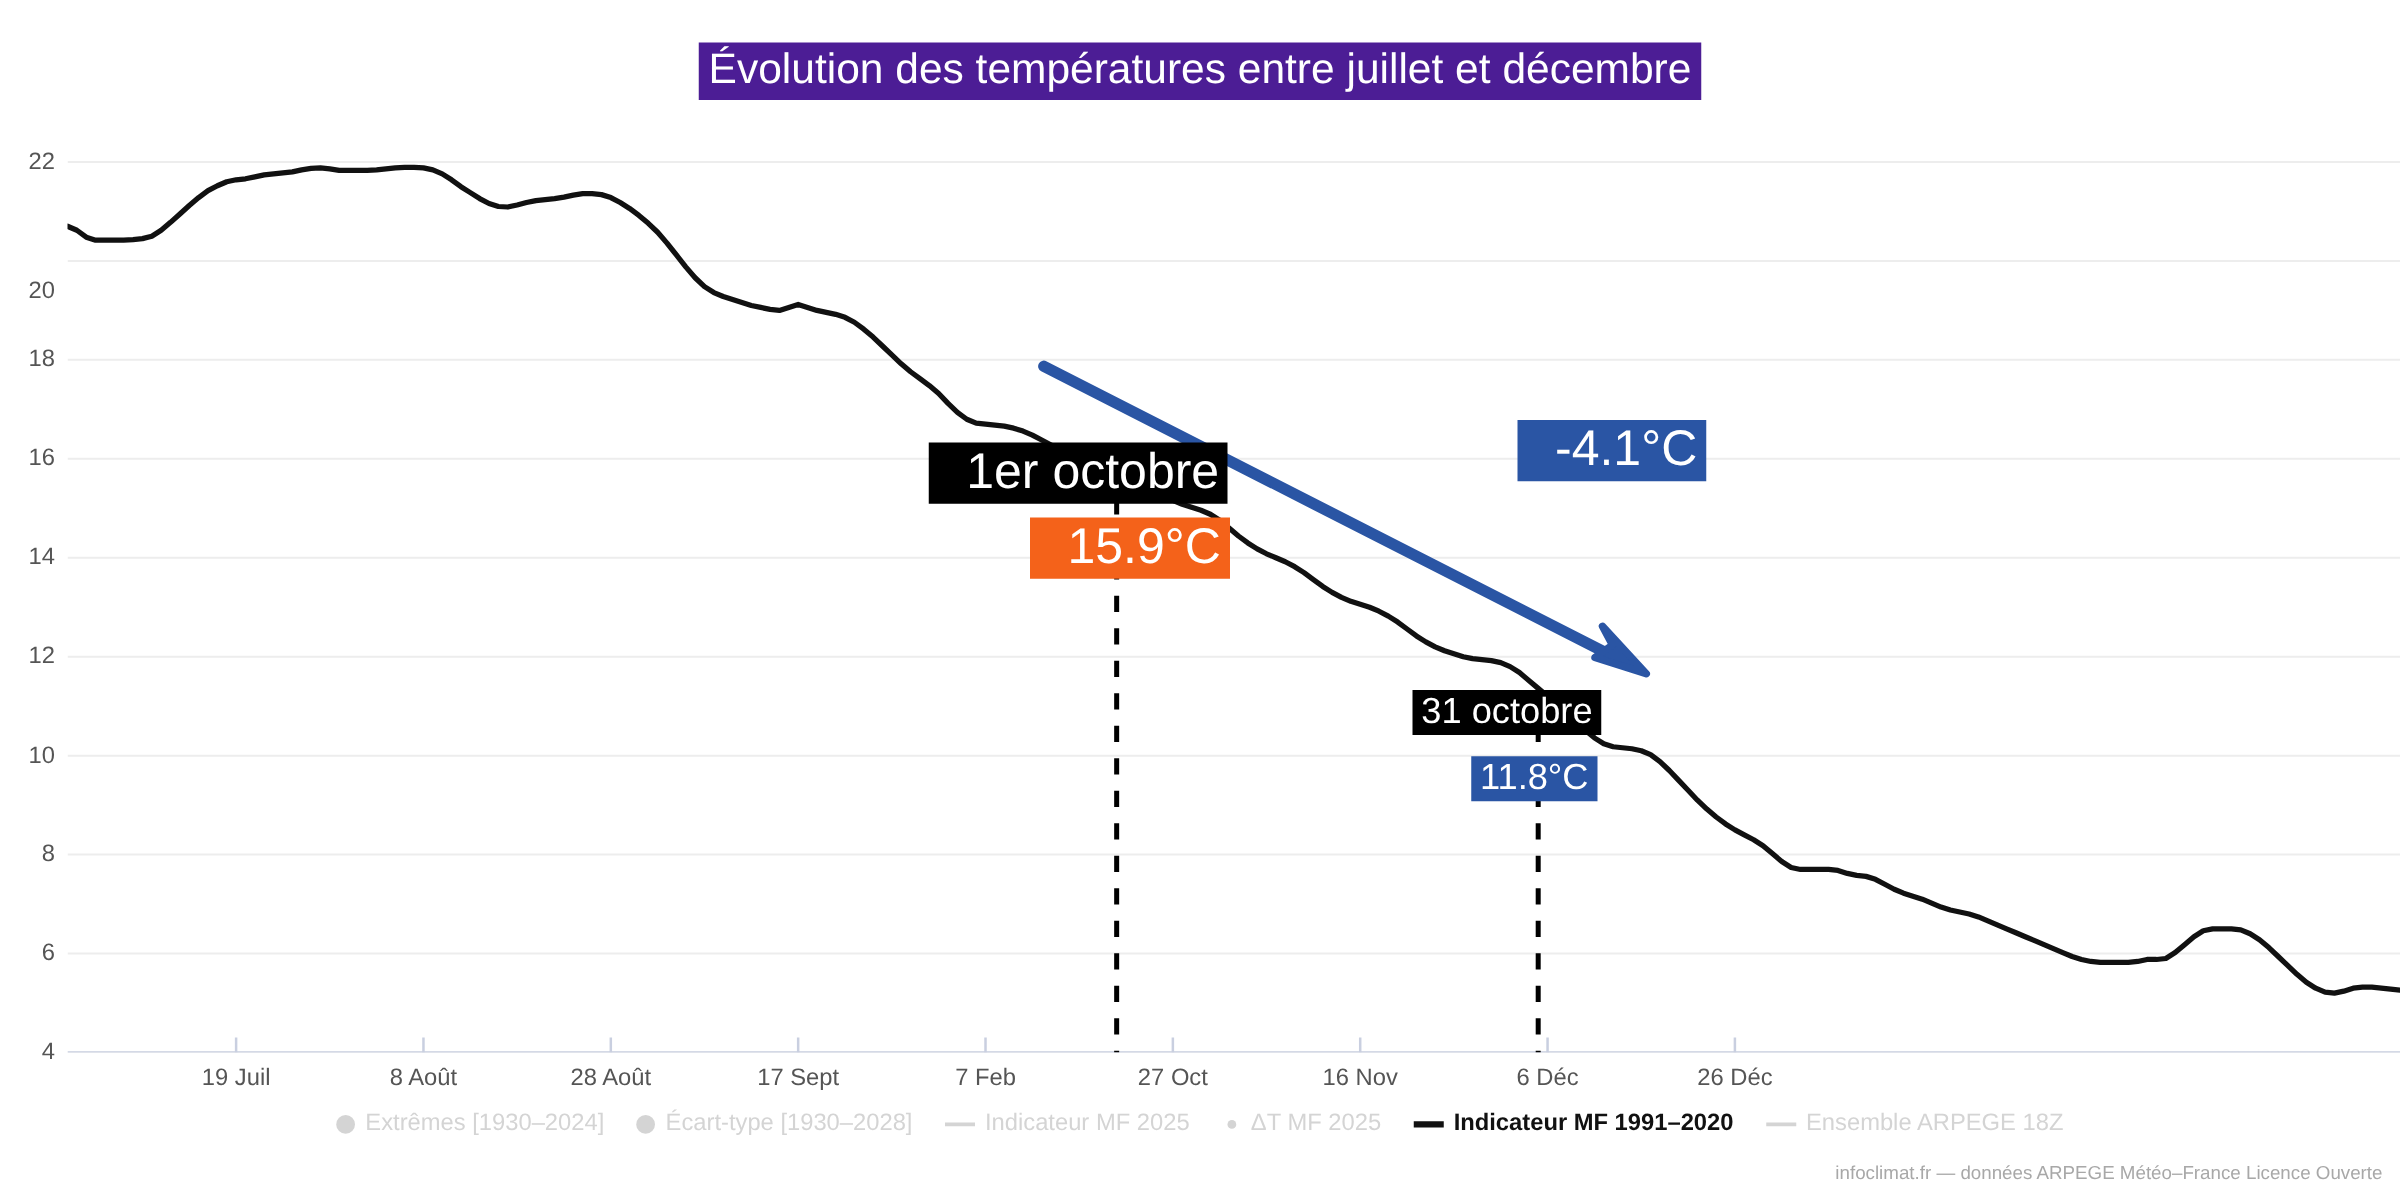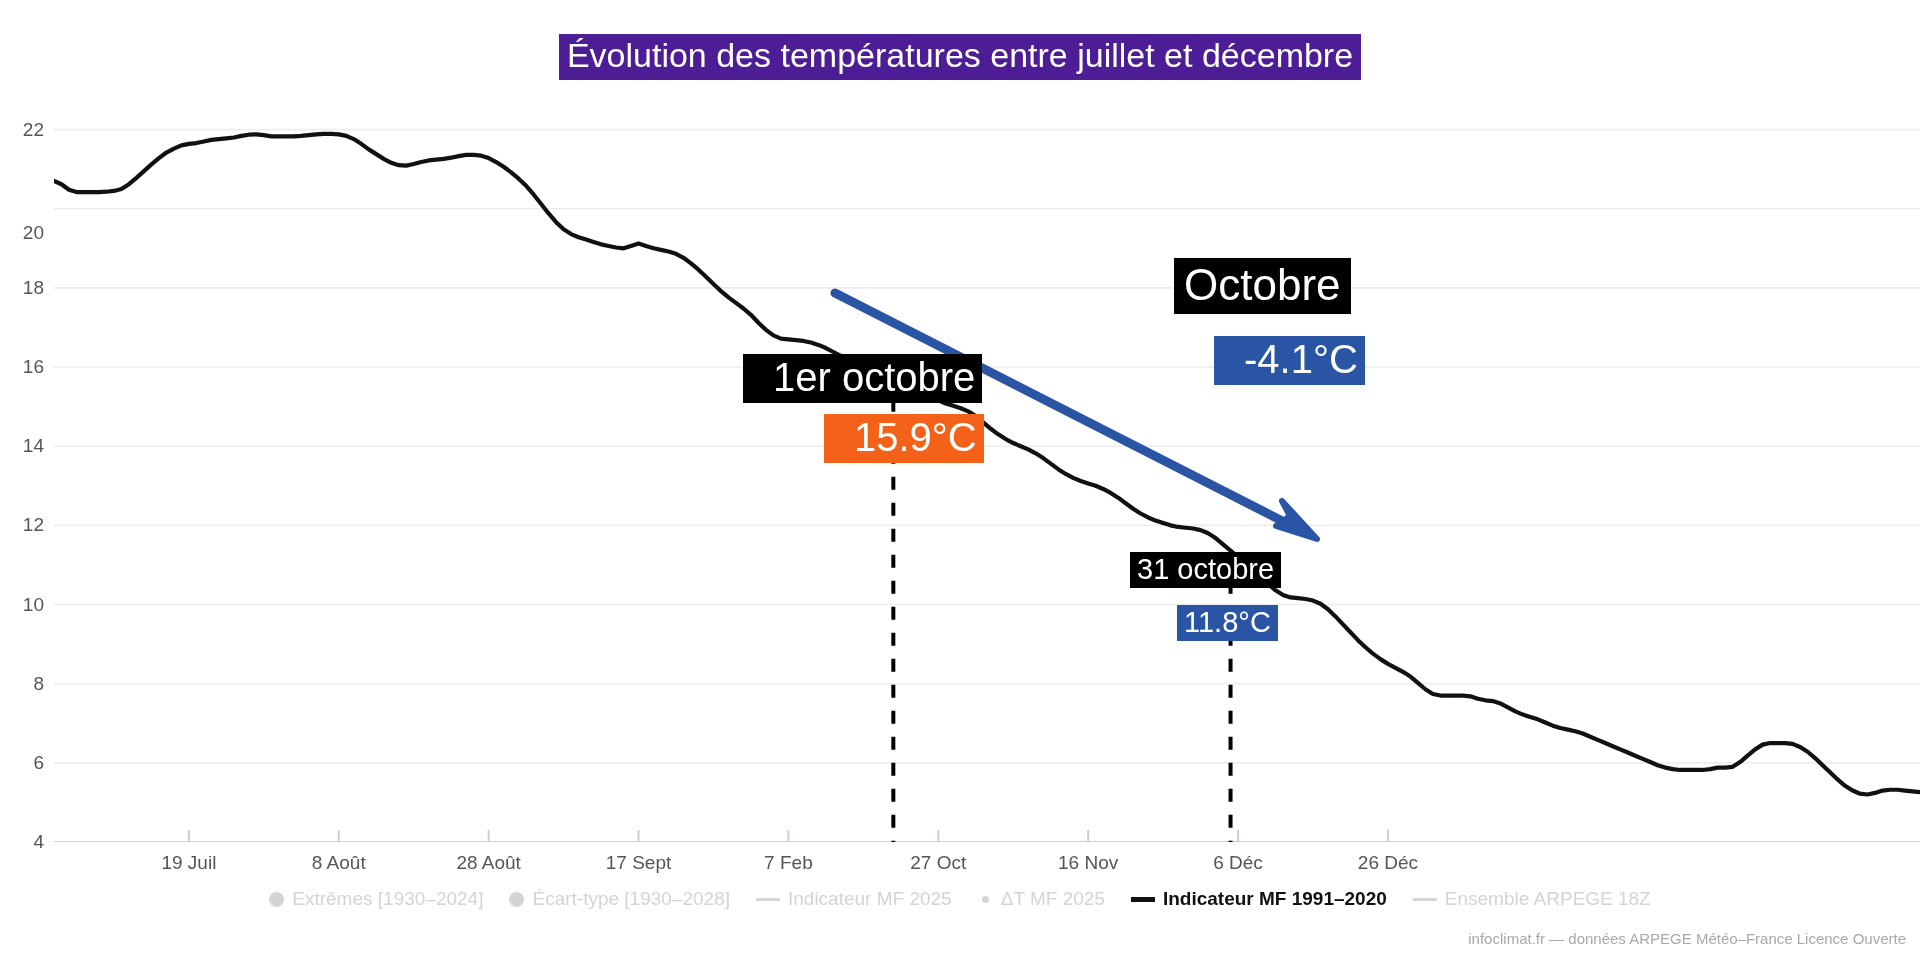--- a/index.html
+++ b/index.html
@@ -210,21 +210,20 @@
       <g id="arrow-group">
         <line id="arrow-line" x1="781" y1="203" x2="1248" y2="441" stroke="#2a55a4" stroke-width="9" stroke-linecap="round"></line>
         <path id="arrow-head" d="M 1263 449 L 1222 436 L 1236 426 L 1228 411 Z" fill="#2a55a4" stroke="#2a55a4" stroke-width="6" stroke-linejoin="round"></path>
       </g>
     </svg>
   </div>
 
   <div class="anno black mid" id="anno-oct1-label" style="left:743px; top:354px;">1er octobre</div>
   <div class="anno orange mid" id="anno-oct1-value" style="left:824px; top:414px;">15.9°C</div>
 
-  <div class="anno black big" id="anno-octobre-label" style="left:1174px; top:258px;">Octobre</div>
   <div class="anno blue mid" id="anno-octobre-value" style="left:1214px; top:336px;">-4.1°C</div>
 
   <div class="anno black small" id="anno-oct31-label" style="left:1130px; top:552px;">31 octobre</div>
   <div class="anno blue small" id="anno-oct31-value" style="left:1177px; top:605px;">11.8°C</div>
 
   <div id="legend">
       <div class="legend-item">
         <span class="lg-dot"></span>
         <span>Extrêmes [1930–2024]</span>
       </div>

